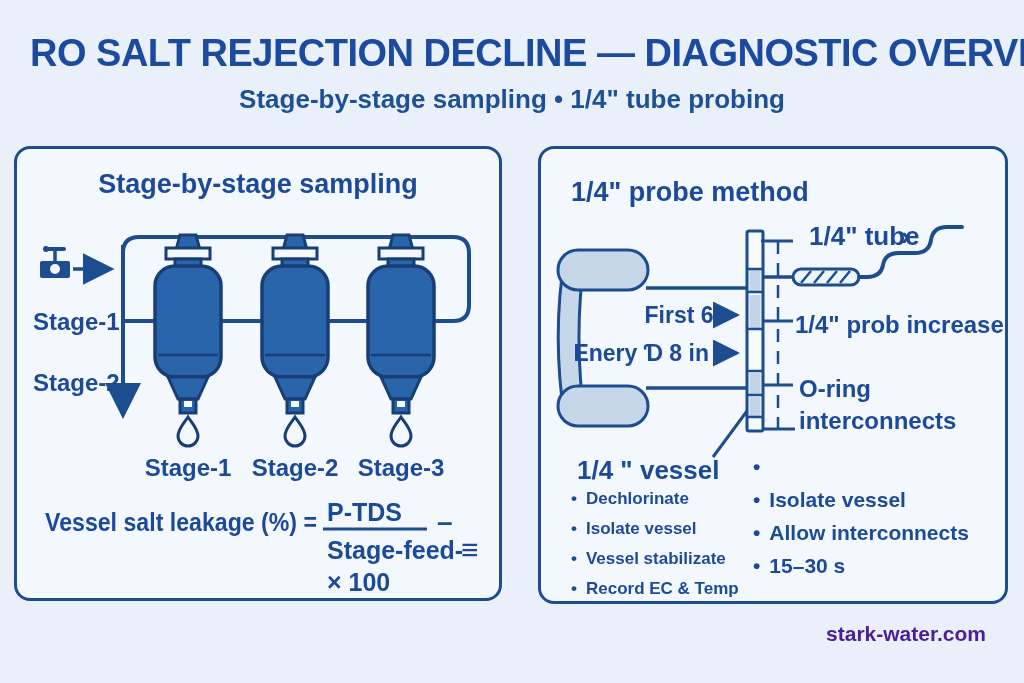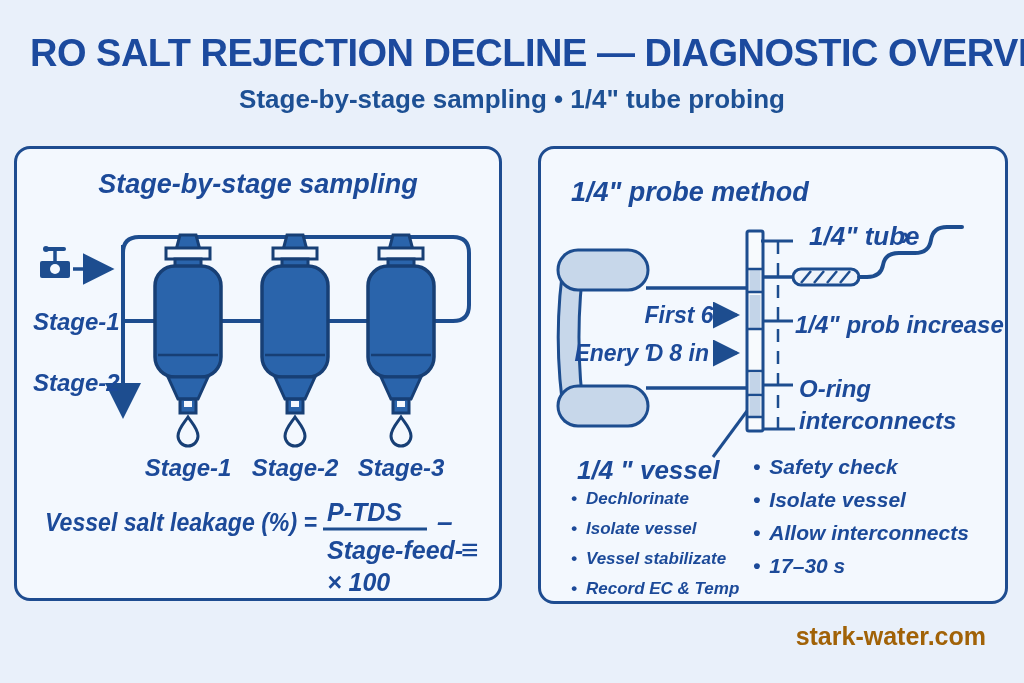--- a/index.html
+++ b/index.html
@@ -1,31 +1,31 @@
 <!DOCTYPE html>
 <html><head>
 <meta charset="utf-8">
 <style>
   html,body { margin:0; padding:0; background:#e9f0fa; font-family:"Liberation Sans",sans-serif; }
   .canvas { position:relative; width:1024px; height:683px; overflow:hidden; background:#e9f0fa; color:#1c4a99; }
   .title { position:absolute; left:30px; top:32px; font-size:38px; font-weight:bold; letter-spacing:-0.5px;
            white-space:nowrap; color:#1c4a9e; }
   .subtitle { position:absolute; left:0; top:84px; width:100%; text-align:center; font-size:26px;
               font-weight:bold; color:#1d5094; }
-  .panel { position:absolute; top:146px; border:3px solid #1e4c90; border-radius:16px; background:#f3f8fe; box-sizing:border-box;font-style:italic; }
+  .panel { position:absolute; top:146px; border:3px solid #1e4c90; border-radius:16px; background:#f3f8fe; box-sizing:border-box; }
   #left-panel  { left:14px;  width:488px; height:455px; }
   #right-panel { left:538px; width:470px; height:458px; }
   .panel svg { position:absolute; left:0; top:0; }
   svg text { fill:#1c4a99; font-weight:bold; font-family:"Liberation Sans",sans-serif; }
   .stroke { stroke:#1d4d8f; fill:none; }
   .bullet-col { position:absolute; display:flex; flex-direction:column; color:#1c4a99; }
   #lb { left:30px;  top:340px; gap:10px; font-size:17px; }
   #rb { left:212px; top:306px; gap:9px;  font-size:21px; }
   .bullet-row { display:flex; gap:9px; font-weight:bold; align-items:baseline; white-space:nowrap; }
-  .footer { position:absolute; right:38px; top:622px; font-size:25px; font-weight:bold; color:#a16207; }
+  .footer { position:absolute; right:38px; top:622px; font-size:21px; font-weight:bold; color:#4c1d95; }
 </style>
 </head>
 <body>
 
 <div class="canvas">
 
   <div class="title">RO SALT REJECTION DECLINE — DIAGNOSTIC OVERVIEW</div>
   <div class="subtitle">Stage-by-stage sampling • 1/4" tube probing</div>
 
   <div class="panel" id="left-panel">
@@ -184,32 +184,31 @@
       </div>
       <div class="bullet-row">
         <span>•</span>
         <span>Record EC &amp; Temp</span>
       </div>
     </div>
 
     <div class="bullet-col" id="rb">
       <div class="bullet-row">
         <span>•</span>
-        <span>Safety check</span>
       </div>
       <div class="bullet-row">
         <span>•</span>
         <span>Isolate vessel</span>
       </div>
       <div class="bullet-row">
         <span>•</span>
         <span>Allow interconnects</span>
       </div>
       <div class="bullet-row">
         <span>•</span>
-        <span>17–30 s</span>
+        <span>15–30 s</span>
       </div>
     </div>
   </div>
 
   <div class="footer">stark-water.com</div>
 
 </div>
 
 </body></html>

